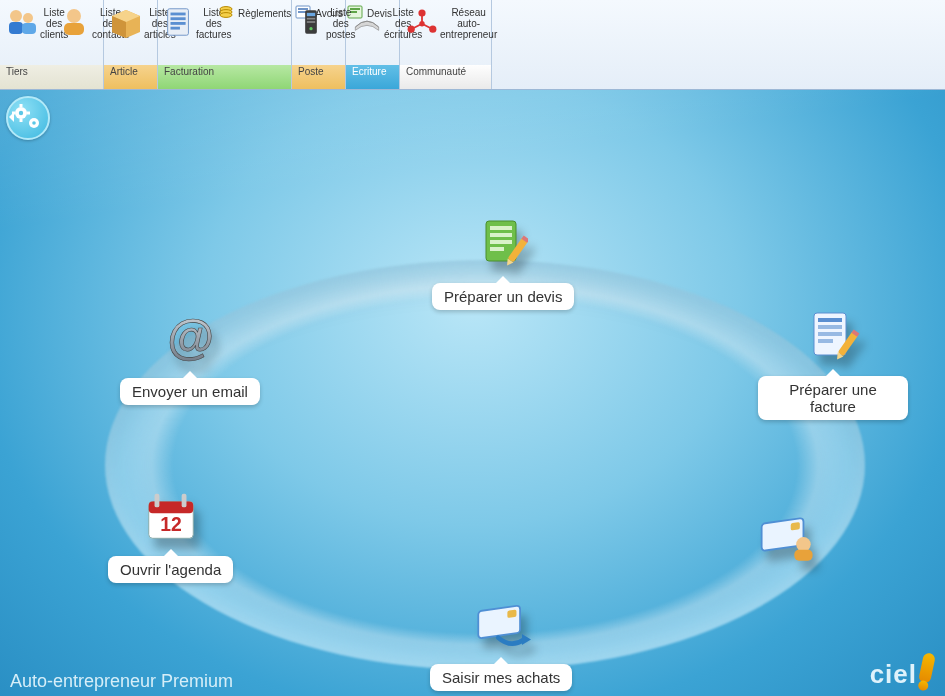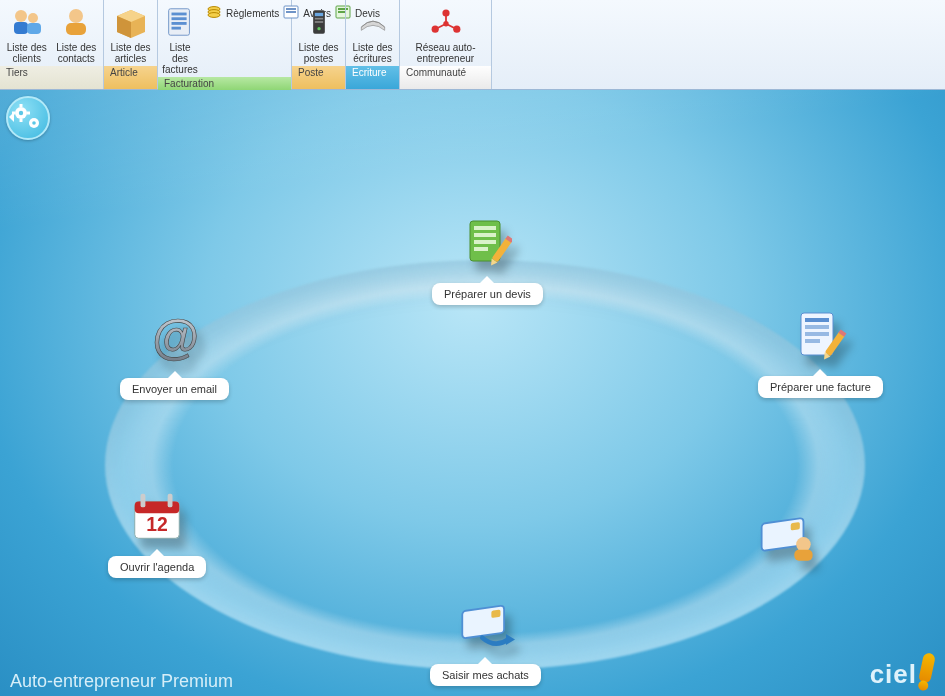--- a/index.html
+++ b/index.html
@@ -27,21 +27,21 @@
     position: relative;
   }
   .ribbon-items {
     display: flex;
     align-items: flex-start;
     padding: 2px 2px 0 2px;
     flex: 1;
   }
   .ribbon-big {
     display: flex;
-    flex-direction: column;
+    flex-direction: row;
     align-items: center;
     justify-content: flex-start;
     width: 52px;
     padding: 2px 2px;
     cursor: pointer;
     text-align: center;
     line-height: 1.1;
   }
   .ribbon-big .icon { width: 36px; height: 36px; display:flex; align-items:center; justify-content:center; }
   .ribbon-big span.lbl { font-size: 10px; color: #333; margin-top: 2px;}
@@ -116,21 +116,21 @@
     flex-direction: column;
     align-items: center;
     cursor:pointer;
   }
   .node .icon-slot { width:60px; height:58px; display:flex; align-items:center; justify-content:center; filter: drop-shadow(6px 10px 4px rgba(0,0,0,.25)); }
   .bubble {
     margin-top: 10px;
     background: #fff;
     border-radius: 8px;
     padding: 5px 12px;
-    font-size: 11px;
+    font-size: 15px;
     color: #333;
     text-align: center;
     position: relative;
     box-shadow: 0 2px 4px rgba(0,0,0,.2);
     max-width: 150px;
   }
   .bubble::before {
     content:"";
     position:absolute;
     top:-7px; left:50%;

